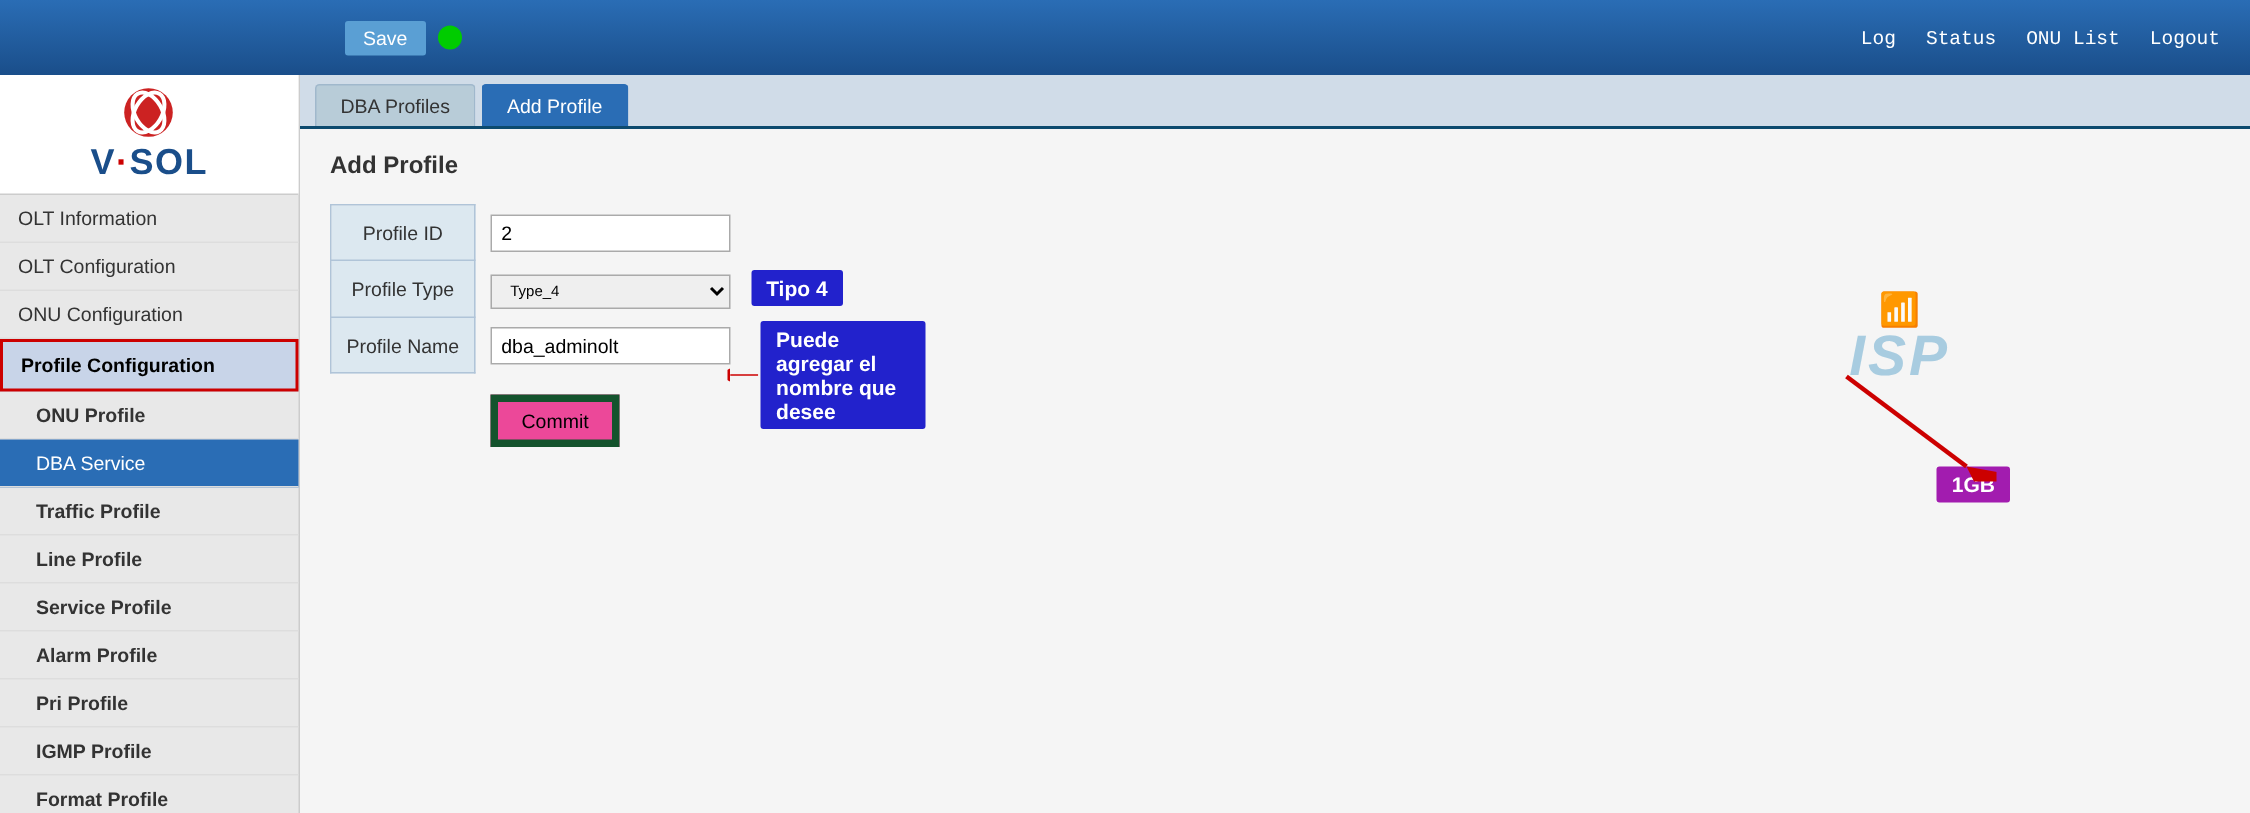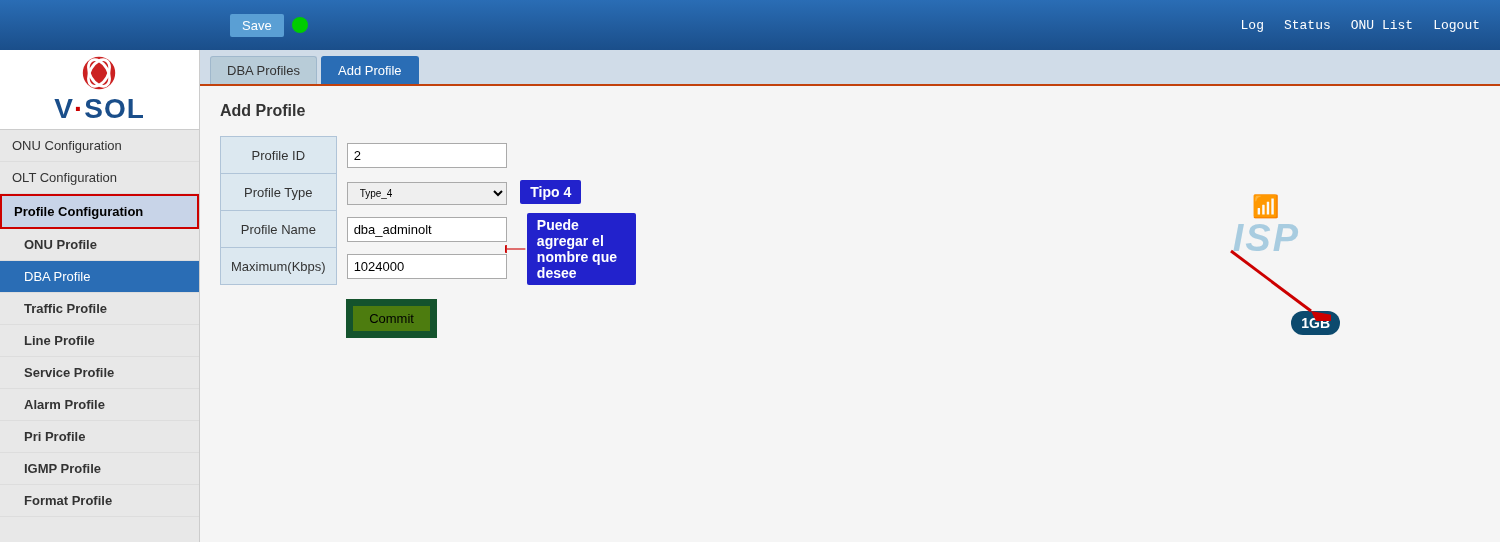--- a/index.html
+++ b/index.html
@@ -99,21 +99,21 @@
       padding: 0;
       background: #f5f5f5;
     }
 
     
     .tab-bar {
       background: #d0dce8;
       padding: 6px 10px 0 10px;
       display: flex;
       gap: 4px;
-      border-bottom: 2px solid #c2410c;
+      border-bottom: 2px solid #0c4a6e;
     }
     .tab {
       padding: 6px 16px;
       cursor: pointer;
       background: #b8ccd8;
       border: 1px solid #a0b8cc;
       border-bottom: none;
       border-radius: 3px 3px 0 0;
       font-size: 13px;
       color: #333;
@@ -159,65 +159,65 @@
       font-size: 13px;
       width: 160px;
     }
     .form-select {
       border: 1px solid #aaa;
       padding: 4px 8px;
       font-size: 10px;
       width: 160px;
     }
     .commit-btn {
-      background: #4d7c0f;
-      border: 7px solid #14532d;
+      background: #ec4899;
+      border: 5px solid #14532d;
       padding: 5px 16px;
       cursor: pointer;
       font-size: 13px;
       margin-top: 8px;
     }
 
     
     .callout-box {
       display: inline-block;
       background: #2222cc;
       color: white;
       padding: 4px 10px;
       font-size: 14px;
       font-weight: bold;
       border-radius: 2px;
     }
     .callout-box-green {
       display: inline-block;
-      background: #0c4a6e;
+      background: #a21caf;
       color: white;
       padding: 4px 10px;
       font-size: 14px;
       font-weight: bold;
-      border-radius: 12px;
+      border-radius: 2px;
     }
 
     .content-wrapper {
       position: relative;
     }
 
     
     .vsol-logo {
       display: flex;
       flex-direction: column;
       align-items: center;
     }
     .vsol-emblem {
       width: 36px;
       height: 36px;
       margin-bottom: 2px;
     }
     .vsol-text {
-      font-size: 28px;
+      font-size: 24px;
       font-weight: bold;
       color: #1a4e8a;
       letter-spacing: 1px;
     }
     .vsol-dot {
       color: #cc0000;
     }
   </style>
 </head>
 <body>
@@ -241,25 +241,26 @@
       <div class="vsol-logo">
         <svg class="vsol-emblem" viewBox="0 0 40 40">
           <circle cx="20" cy="20" r="18" fill="#cc2222"></circle>
           <ellipse cx="20" cy="20" rx="10" ry="16" fill="none" stroke="white" stroke-width="3" transform="rotate(-30 20 20)"></ellipse>
           <ellipse cx="20" cy="20" rx="10" ry="16" fill="none" stroke="white" stroke-width="3" transform="rotate(30 20 20)"></ellipse>
         </svg>
         <div class="vsol-text">V<span class="vsol-dot">·</span>SOL</div>
       </div>
     </div>
 
+    <div class="sidebar-item">OLT Information</div>
+    <div class="sidebar-item">OLT Configuration</div>
     <div class="sidebar-item">ONU Configuration</div>
-    <div class="sidebar-item">OLT Configuration</div>
     <div class="sidebar-item active-parent">Profile Configuration</div>
     <div class="sidebar-item sub">ONU Profile</div>
-    <div class="sidebar-item sub-active">DBA Profile</div>
+    <div class="sidebar-item sub-active">DBA Service</div>
     <div class="sidebar-item sub">Traffic Profile</div>
     <div class="sidebar-item sub">Line Profile</div>
     <div class="sidebar-item sub">Service Profile</div>
     <div class="sidebar-item sub">Alarm Profile</div>
     <div class="sidebar-item sub">Pri Profile</div>
     <div class="sidebar-item sub">IGMP Profile</div>
     <div class="sidebar-item sub">Format Profile</div>
 
   </div>
 
@@ -310,26 +311,20 @@
                       <polygon points="0 0, 8 4, 0 8" fill="#cc0000"></polygon>
                     </marker>
                   </defs>
                   <line x1="55" y1="11" x2="5" y2="11" stroke="#cc0000" stroke-width="3" marker-end="url(#arrowhead1)"></line>
                 </svg>
                 <span class="callout-box">Puede agregar el nombre que desee</span>
               </span>
             </td>
           </tr>
           <tr>
-            <td class="form-label">Maximum(Kbps)</td>
-            <td>
-              <input class="form-input" type="text" value="1024000" style="">
-            </td>
-          </tr>
-          <tr>
             <td></td>
             <td>
               <button class="commit-btn">Commit</button>
             </td>
           </tr>
         </tbody>
           </table>
 
         <div style="position:absolute; top:60px; right:180px;">
 

